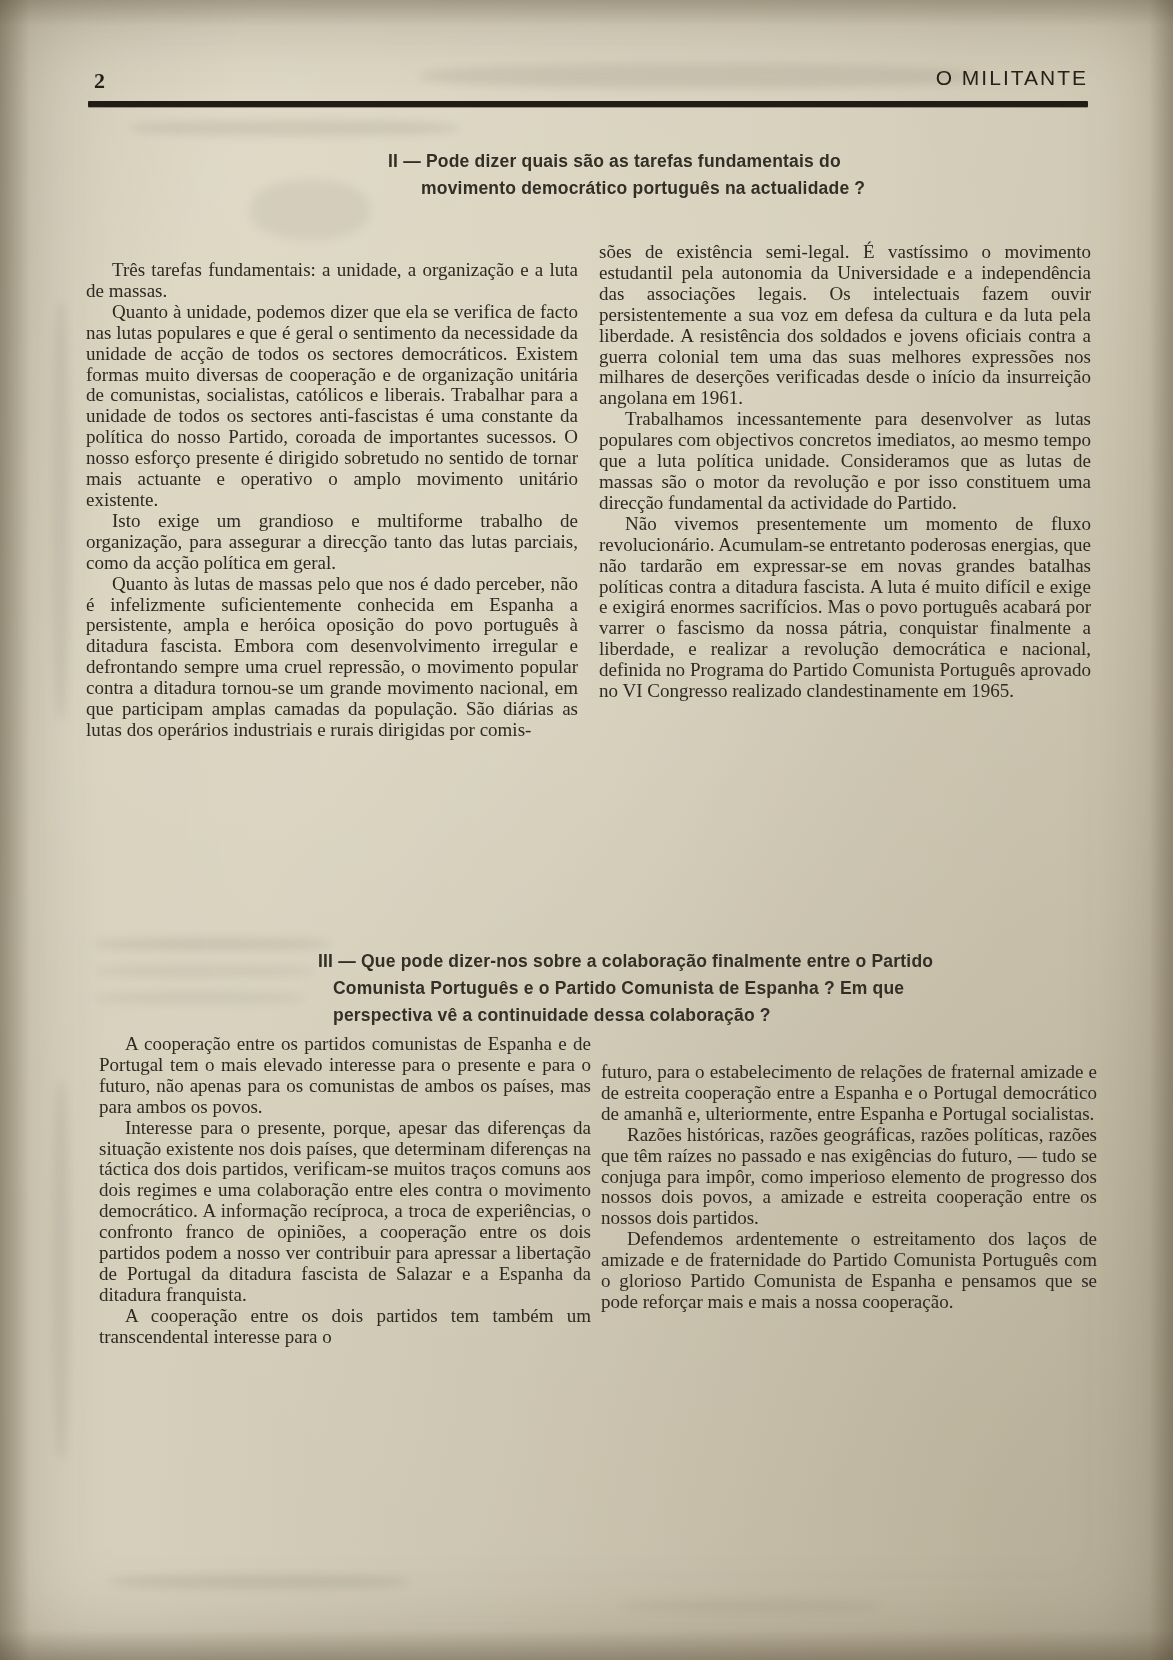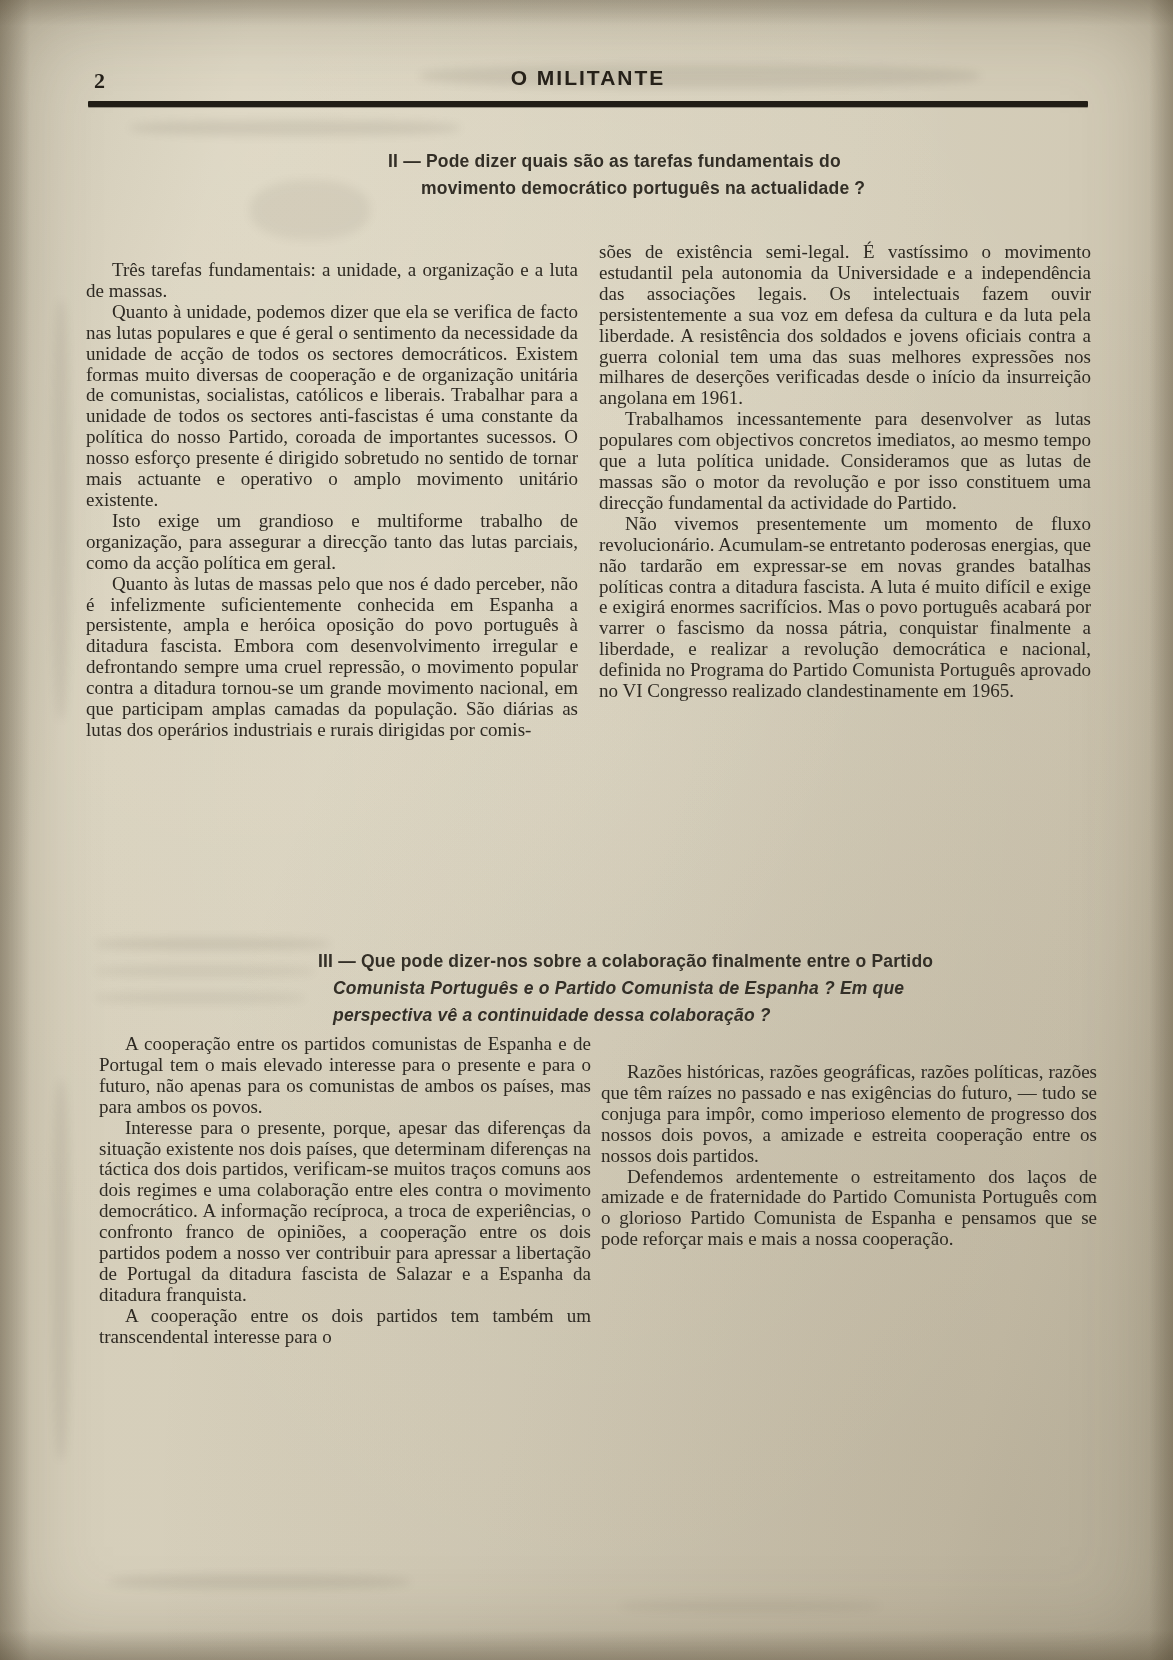--- a/index.html
+++ b/index.html
@@ -19,39 +19,39 @@
     font-family:"Liberation Serif","DejaVu Serif",serif;
     color:#2c2822;
   }
   .smudge{
     position:absolute;background:#4b4436;border-radius:45%;
     filter:blur(5px);opacity:.11;pointer-events:none;
   }
   .header-row{position:absolute;left:88px;right:85px;top:66px;height:32px;}
   .pagenum{position:absolute;left:6px;top:2px;font-weight:bold;font-size:22px;color:#242019;}
   .masthead{
-    position:absolute;left:0;right:0;top:0;text-align:center;
+    position:absolute;left:0;right:0;top:0;text-align:right;
     font-family:"Liberation Sans","DejaVu Sans",sans-serif;
-    font-weight:700;font-size:21px;letter-spacing:2px;color:#262119;
+    font-weight:400;font-size:21px;letter-spacing:2px;color:#262119;
   }
   .header-rule{
     position:absolute;left:88px;width:1000px;top:101px;height:6px;
     background:#211d16;border-radius:1px;box-shadow:0 1px 0 rgba(33,29,22,.35);
   }
   .q-heading{
     position:absolute;
     font-family:"Liberation Sans","DejaVu Sans",sans-serif;
     font-weight:700;font-size:17.5px;line-height:27px;
     color:#332f27;letter-spacing:.2px;
   }
   .q2-heading{left:388px;top:148px;}
   .q3-heading{left:318px;top:948px;}
   .qline{white-space:nowrap;}
   .q2-heading .l2{margin-left:33px;}
-  .q3-heading .l2,.q3-heading .l3{margin-left:15px;font-style:italic;}
+  .q3-heading .l2,.q3-heading .l3{margin-left:15px;}
   .col{
     position:absolute;width:492px;
     font-size:19px;line-height:20.9px;
     text-align:justify;hyphens:auto;
     color:#2e2a23;
   }
   .q2-left{left:86px;top:260px;}
   .q2-right{left:599px;top:242px;}
   .q3-left{left:99px;top:1034px;}
   .q3-right{left:601px;top:1062px;width:496px;}
@@ -110,20 +110,21 @@
     <div class="qline l2">Comunista Português e o Partido Comunista de Espanha ? Em que</div>
     <div class="qline l3">perspectiva vê a continuidade dessa colaboração ?</div>
   </div>
 
   <div class="col q3-left">
     <p class="para">A cooperação entre os partidos comunistas de Espanha e de Portugal tem o mais elevado interesse para o presente e para o futuro, não apenas para os comunistas de ambos os países, mas para ambos os povos.</p>
     <p class="para">Interesse para o presente, porque, apesar das diferenças da situação existente nos dois países, que determinam diferenças na táctica dos dois partidos, verificam-se muitos traços comuns aos dois regimes e uma colaboração entre eles contra o movimento democrático. A informação recíproca, a troca de experiências, o confronto franco de opiniões, a cooperação entre os dois partidos podem a nosso ver contribuir para apressar a libertação de Portugal da ditadura fascista de Salazar e a Espanha da ditadura franquista.</p>
     <p class="para">A cooperação entre os dois partidos tem também um transcendental interesse para o</p>
   </div>
   <div class="col q3-right">
+    <p class="para cont">futuro, para o estabelecimento de relações de fraternal amizade e de estreita cooperação entre a Espanha e o Portugal democrático de amanhã e, ulteriormente, entre Espanha e Portugal socialistas.</p>
     <p class="para">Razões históricas, razões geográficas, razões políticas, razões que têm raízes no passado e nas exigências do futuro, — tudo se conjuga para impôr, como imperioso elemento de progresso dos nossos dois povos, a amizade e estreita cooperação entre os nossos dois partidos.</p>
     <p class="para">Defendemos ardentemente o estreitamento dos laços de amizade e de fraternidade do Partido Comunista Português com o glorioso Partido Comunista de Espanha e pensamos que se pode reforçar mais e mais a nossa cooperação.</p>
   </div>
 
   <div class="edge-left"></div>
   <div class="edge-right"></div>
   <div class="edge-top"></div>
   <div class="edge-bottom"></div>
 
 </div>

